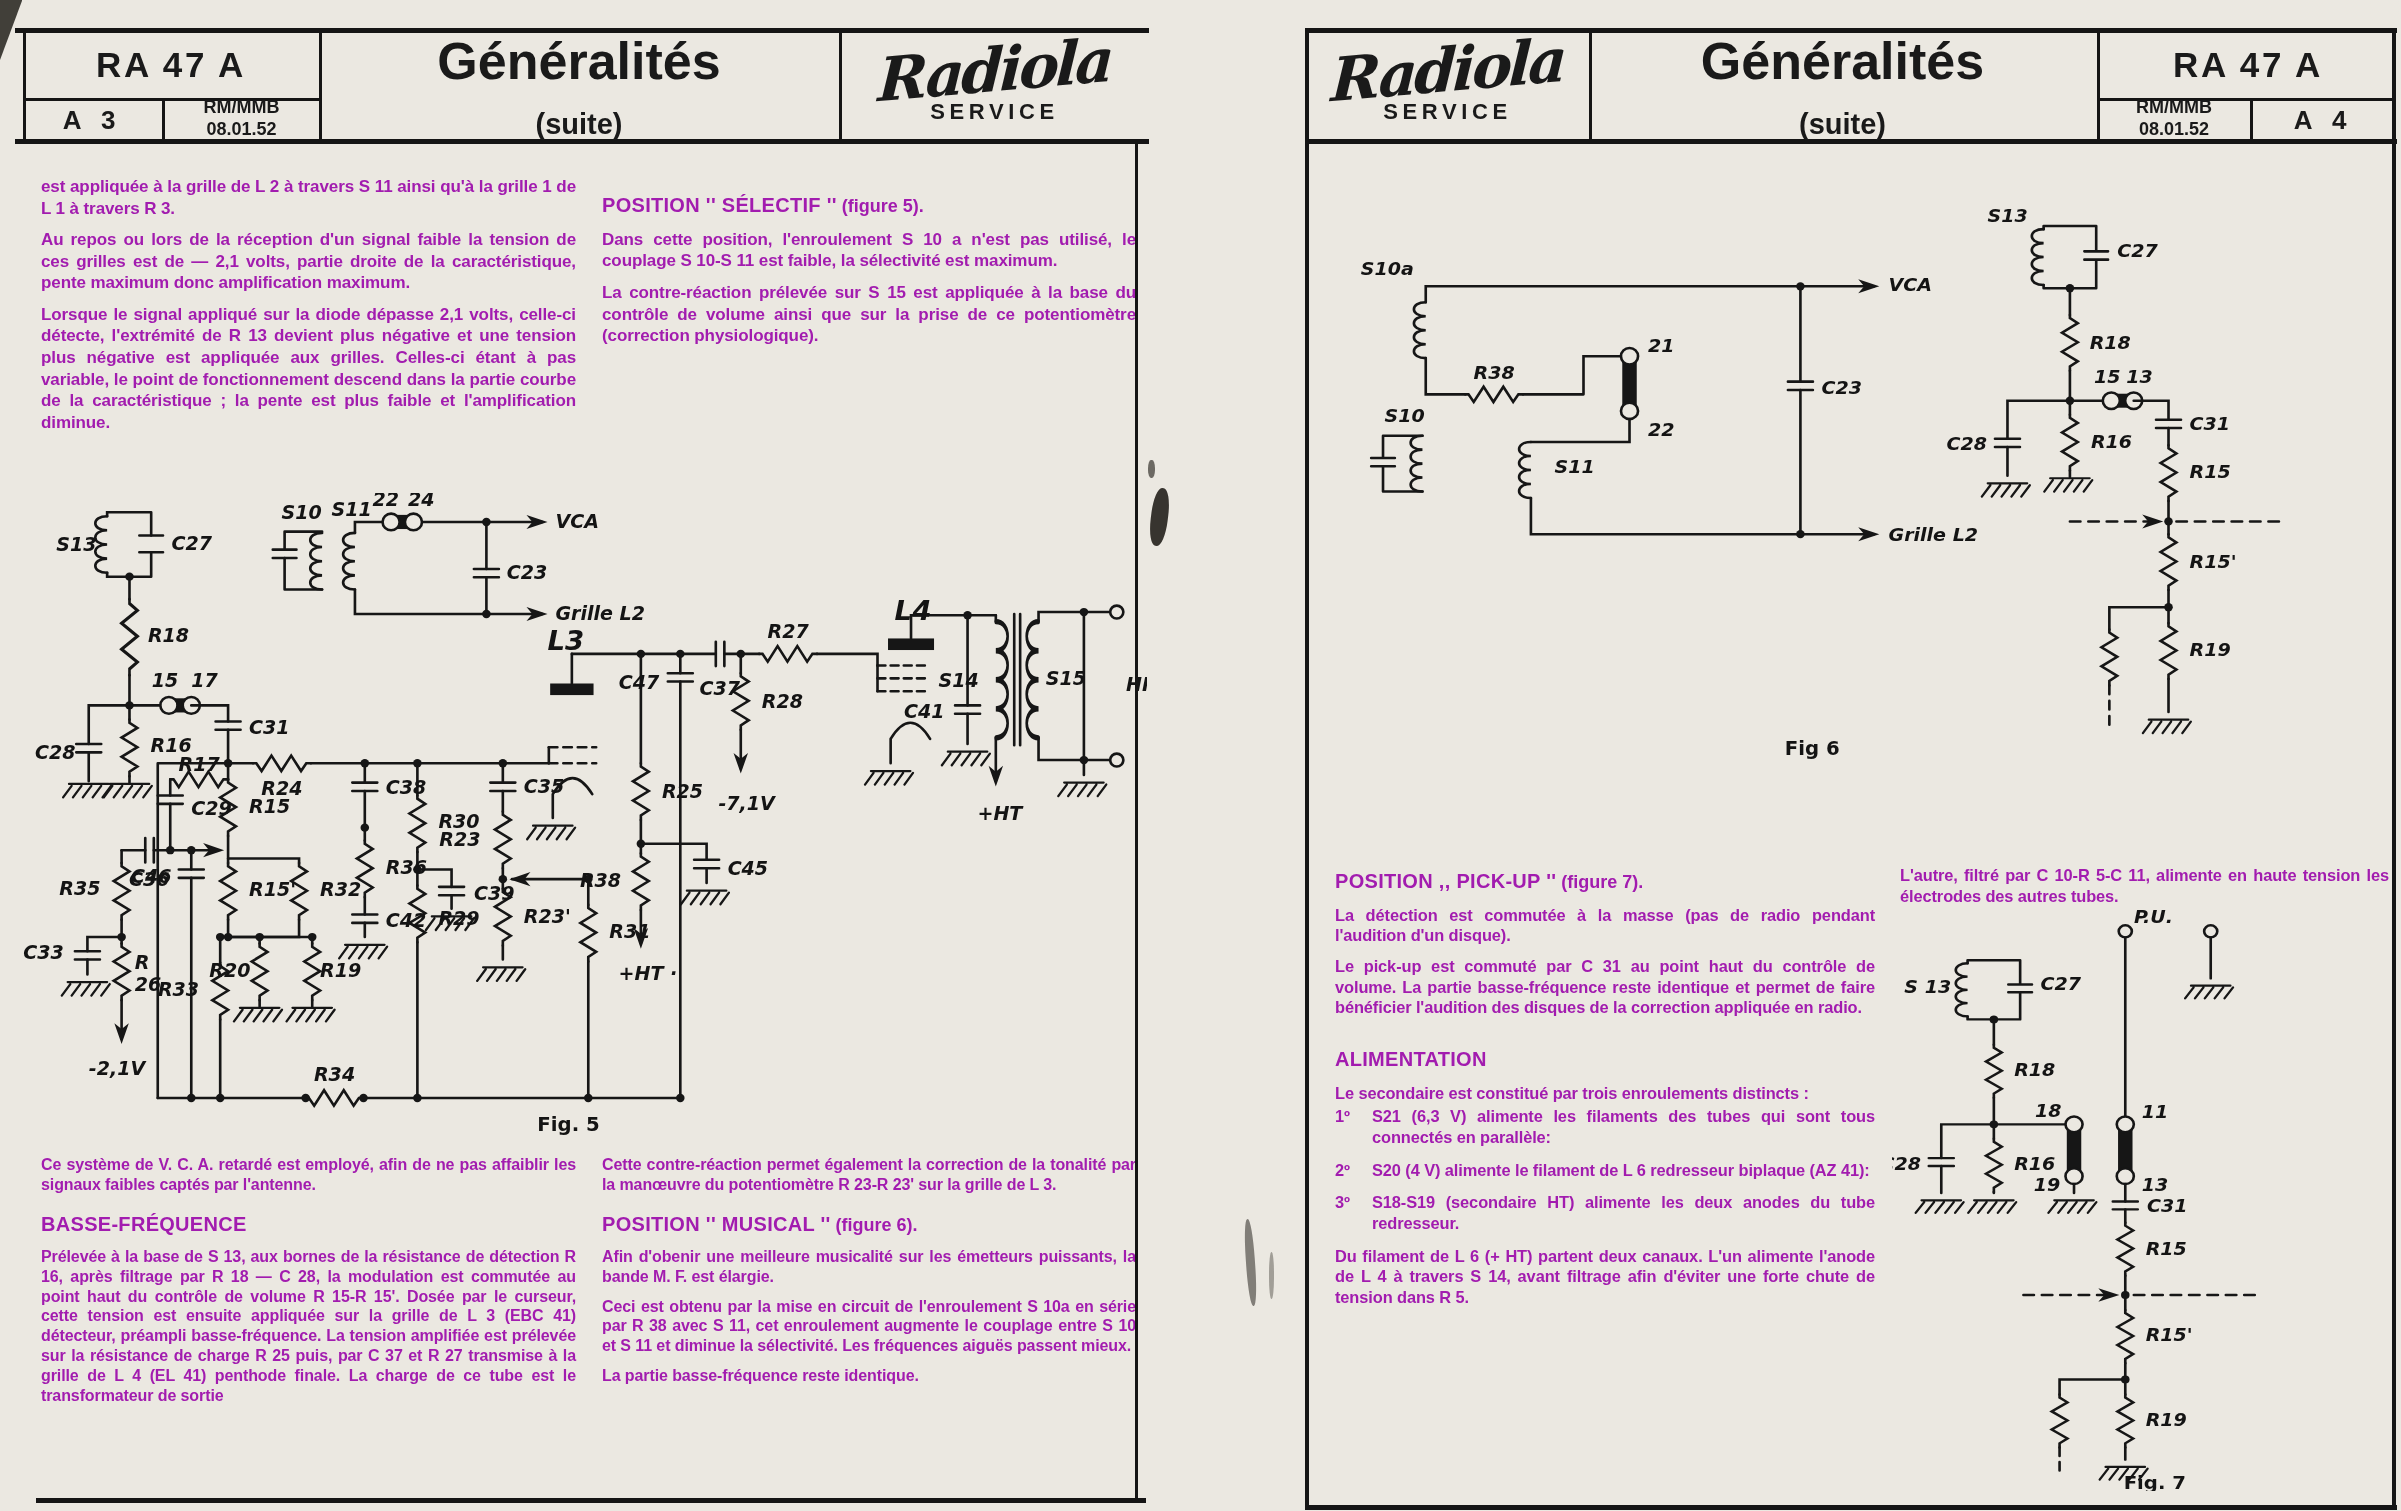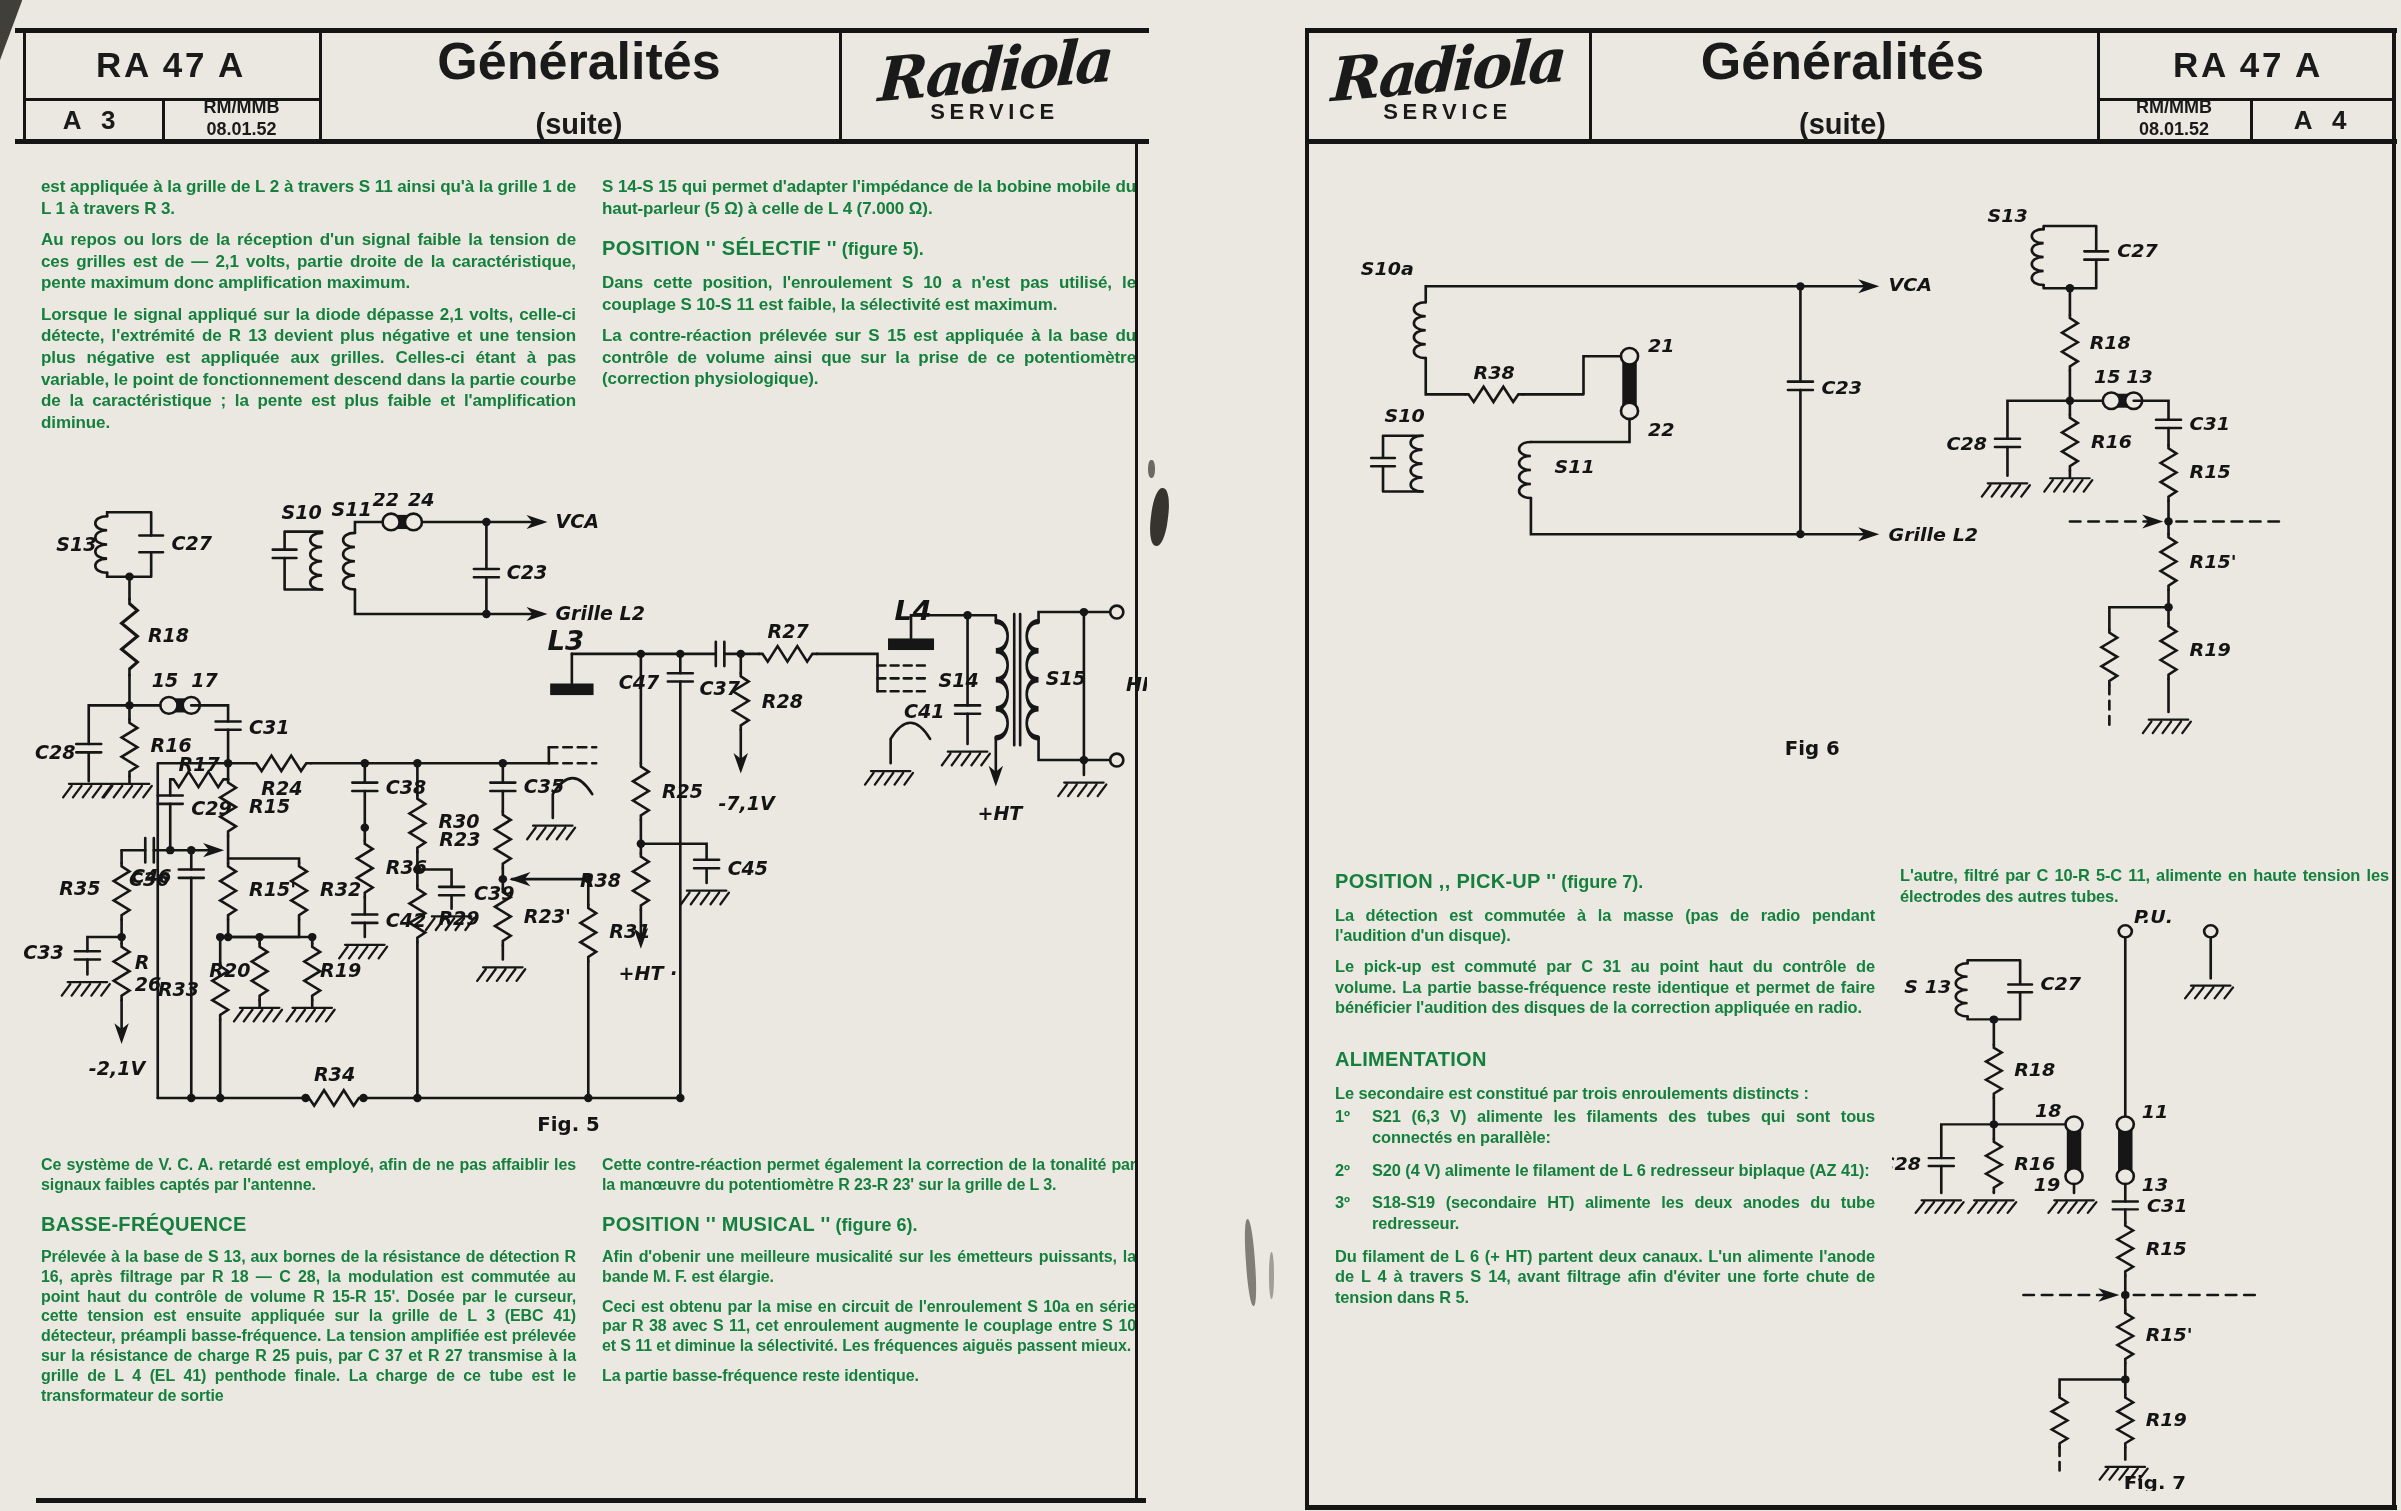--- a/index.html
+++ b/index.html
@@ -9,21 +9,21 @@
   .ln{position:absolute;background:#151515;}
   .cell{position:absolute;display:flex;flex-direction:column;align-items:center;justify-content:center;text-align:right;}
   .model{font-size:35px;font-weight:bold;letter-spacing:2.6px;}
   .sheet{font-size:26px;font-weight:bold;letter-spacing:6.6px;}
   .ref{font-size:18px;font-weight:bold;line-height:1.2;}
   .title1{font-size:52px;font-weight:bold;}
   .title2{font-size:29px;font-weight:bold;margin-top:17px;}
   .logo{font-family:"DejaVu Serif",serif;font-style:italic;font-weight:bold;font-size:60px;
         transform:rotate(-5deg) skewX(-8deg);letter-spacing:-3.3px;line-height:.9;}
   .logosub{font-size:22px;font-weight:bold;letter-spacing:4.6px;margin-top:1.3px;}
-  .tcol{position:absolute;text-align:justify;font-weight:bold;color:#15803d;}
+  .tcol{position:absolute;text-align:justify;font-weight:bold;color:#a21caf;}
   .tc-top{font-size:17px;line-height:1.27;letter-spacing:-0.1px;}
   .tc-bot{font-size:16px;line-height:1.24;letter-spacing:-0.1px;}
   .tc-rp{font-size:16.4px;line-height:1.26;letter-spacing:-0.1px;}
   .tcol p{margin:0 0 10px 0;}
   .tcol h3{margin:17px 0 10.5px 0;font-size:20px;letter-spacing:0.3px;text-align:left;}
   .tcol h3 .hrest{font-weight:bold;font-size:18px;letter-spacing:0;}
   .li{display:flex;margin:0 0 12px 0;}
   .li .num{width:37px;flex:none;}
   .li .lbody{flex:1;text-align:justify;}
   svg text{font-family:"DejaVu Sans",sans-serif;}
@@ -78,21 +78,20 @@
     <div class="logo">Radiola</div>
     <div class="logosub">SERVICE</div>
   </div>
 
   <div class="tcol tc-top" style="left:41px;top:176px;width:535px;">
     <p>est appliquée à la grille de L 2 à travers S 11 ainsi qu'à la grille 1 de L 1 à travers R 3.</p>
     <p>Au repos ou lors de la réception d'un signal faible la tension de ces grilles est de — 2,1 volts, partie droite de la caractéristique, pente maximum donc amplification maximum.</p>
     <p>Lorsque le signal appliqué sur la diode dépasse 2,1 volts, celle-ci détecte, l'extrémité de R 13 devient plus négative et une tension plus négative est appliquée aux grilles. Celles-ci étant à pas variable, le point de fonctionnement descend dans la partie courbe de la caractéristique ; la pente est plus faible et l'amplification diminue.</p>
   </div>
   <div class="tcol tc-top" style="left:602px;top:176px;width:534px;">
-    <p>S 14-S 15 qui permet d'adapter l'impédance de la bobine mobile du haut-parleur (5 Ω) à celle de L 4 (7.000 Ω).</p>
     <h3><span>POSITION '' SÉLECTIF ''</span><span class="hrest"> (figure 5).</span></h3>
     <p>Dans cette position, l'enroulement S 10 a  n'est pas utilisé, le couplage S 10-S 11 est faible, la sélectivité est maximum.</p>
     <p>La contre-réaction prélevée sur S 15 est appliquée à la base du contrôle de volume ainsi que sur la prise de ce potentiomètre (correction physiologique).</p>
   </div>
 
   <svg class="abs" style="left:23px;top:493px" width="1124" height="650" viewBox="0 0 1710 1010" preserveAspectRatio="none">
     <g stroke="#161616" stroke-width="4" fill="none" stroke-linecap="round">
 
       <path d="M128 36 V30 H195 M128 124 V130 H195 M195 30 V66 M195 92 V130"></path>
       <use href="#coil4l" transform="translate(128,36)"></use>

